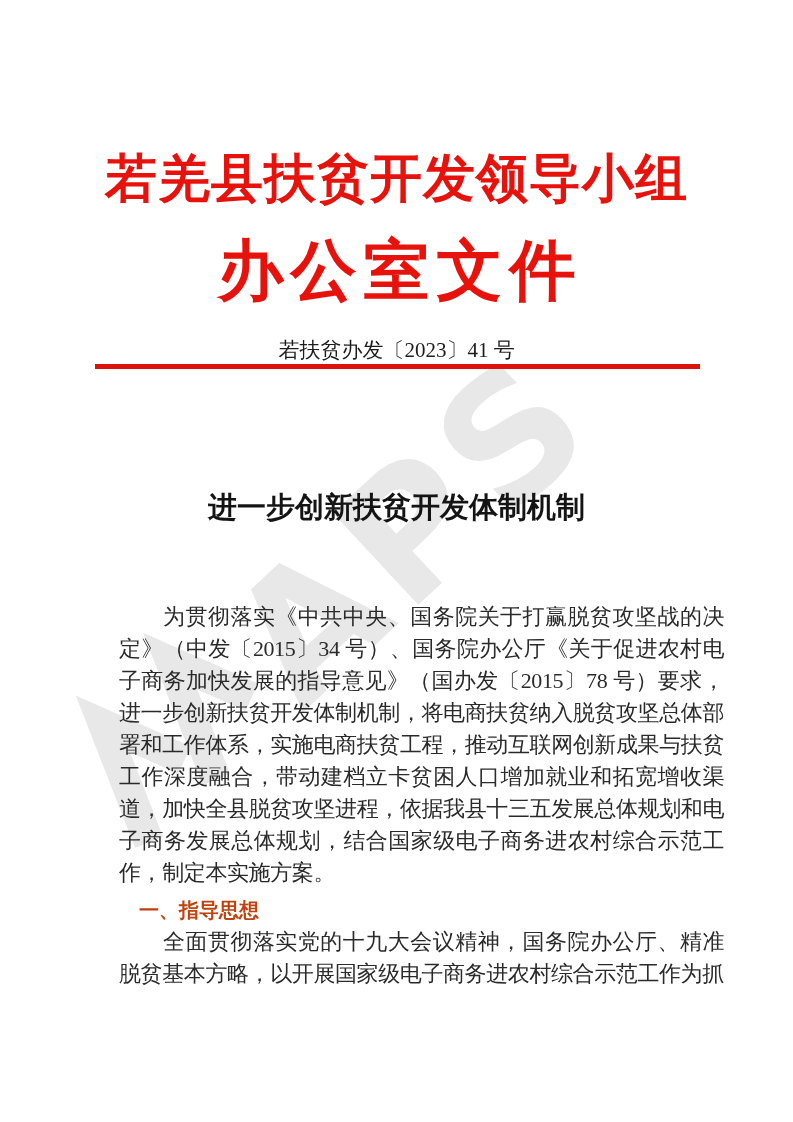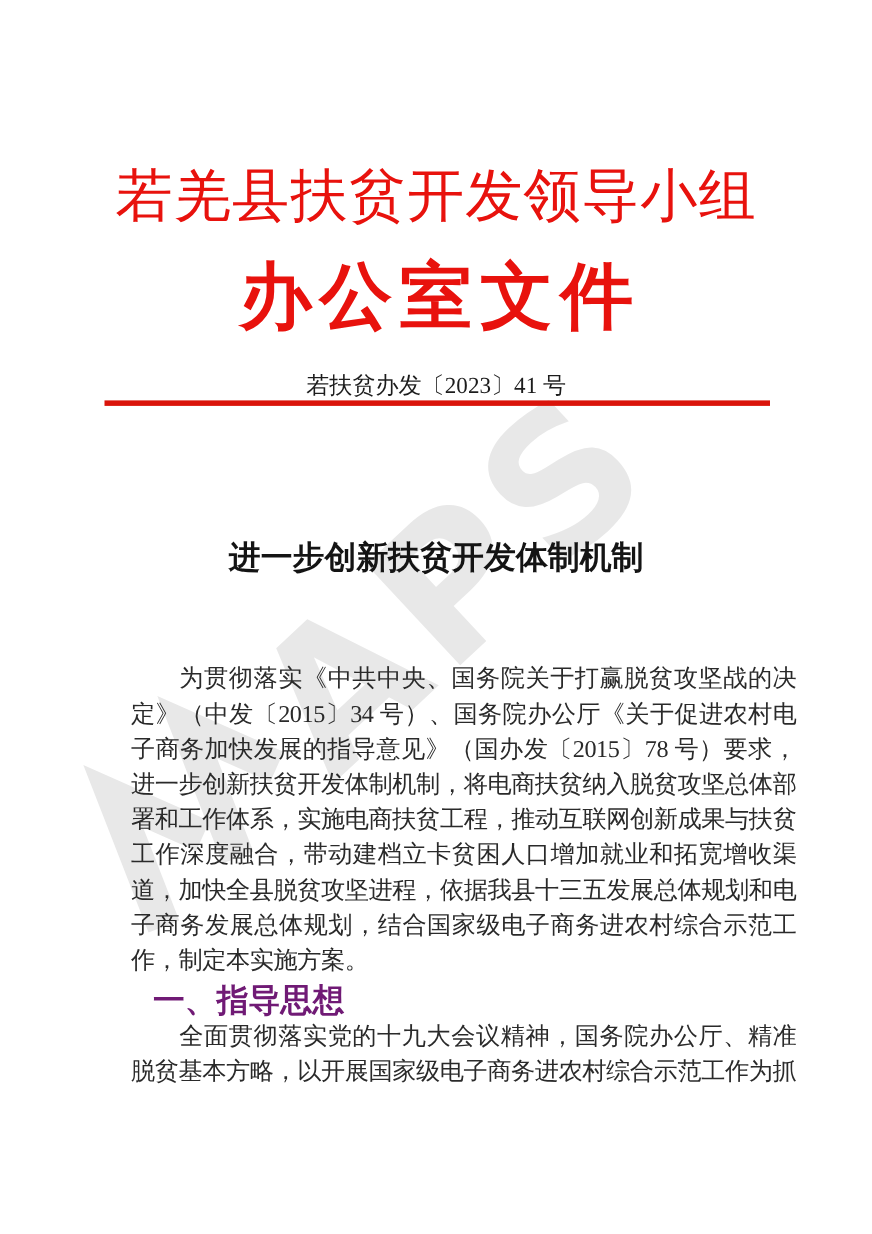--- a/index.html
+++ b/index.html
@@ -24,21 +24,21 @@
   }
   .content-layer { position: relative; z-index: 1; }
 
   .org1 {
     position: absolute;
     left: 0; right: 0;
     top: 148px;
     text-align: center;
     font-size: 52px;
     line-height: 62px;
-    font-weight: normal;
+    font-weight: bold;
     color: #e8120d;
     letter-spacing: 1px;
     white-space: nowrap;
   }
   .org2 {
     position: absolute;
     left: 0; right: 0;
     top: 232px;
     text-align: center;
     font-size: 66px;
@@ -90,24 +90,24 @@
     letter-spacing: -0.4px;
     margin-left: 24px;
   }
   .p1 { top: 601px; height: 293px; overflow: hidden; }
   .sec-heading {
     position: absolute;
     left: 95px;
     width: 605px;
     top: 894px;
     font-family: "Liberation Sans", "DejaVu Sans", sans-serif;
-    font-size: 29px;
+    font-size: 20px;
     line-height: 32px;
     font-weight: bold;
-    color: #701a75;
+    color: #c2410c;
     text-indent: 44px;
   }
   .p2 { top: 926px; height: 70px; overflow: hidden; }
 
   .wm-text {
     font-family: "DejaVu Sans", "Liberation Sans", sans-serif;
     font-weight: bold;
   }
 </style>
 </head>

